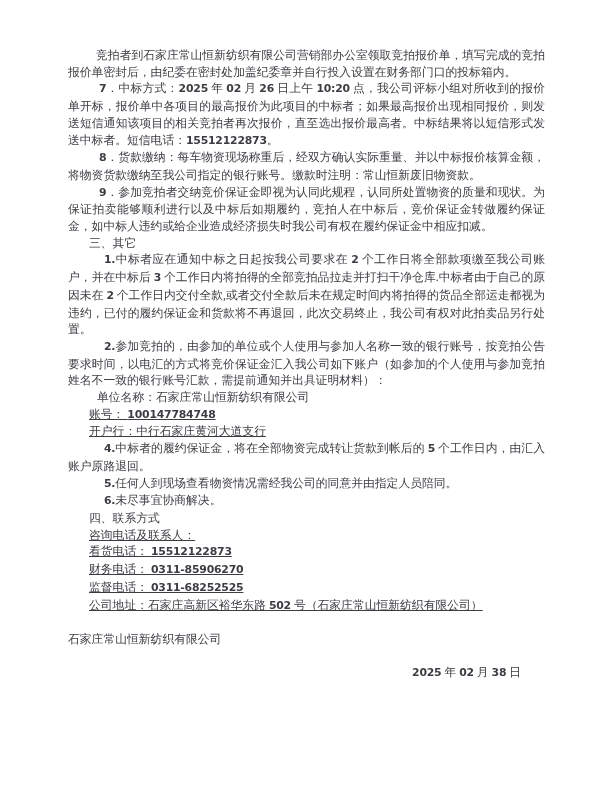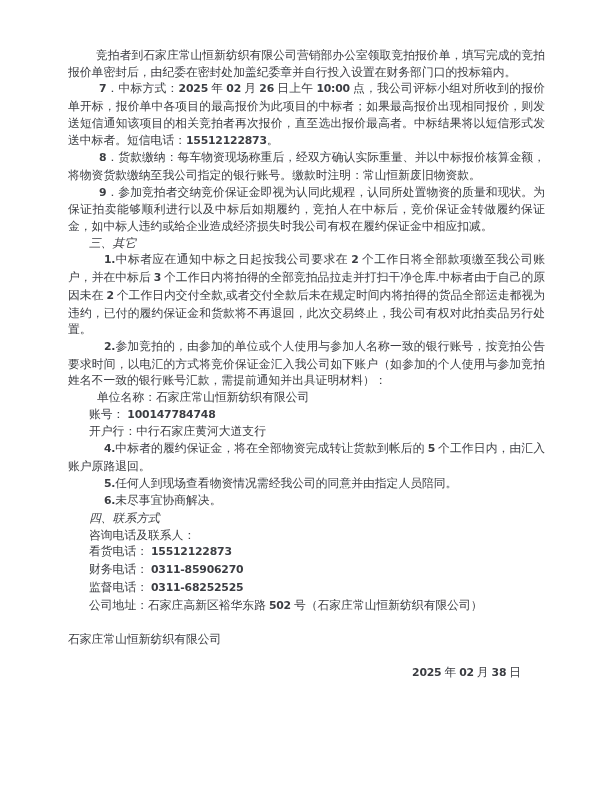--- a/index.html
+++ b/index.html
@@ -23,24 +23,24 @@
   }
   .page p {
     margin: 0;
     padding: 0;
     text-align: justify;
     text-justify: inter-ideograph;
   }
   
   .p-body    { text-indent: 28px; }
   .p-item    { text-indent: 31px; }
-  .p-heading { text-indent: 21px; font-style: italic; }
+  .p-heading { text-indent: 21px; }
   .p-sub     { text-indent: 36px; }
   .p-detail  { text-indent: 29px; }
-  .p-detail2 { text-indent: 21px; }
+  .p-detail2 { text-indent: 21px; text-decoration: underline; }
   
   .page b {
     font-family: "DejaVu Sans", "Liberation Sans", sans-serif;
     font-weight: bold;
     font-size: 0.92em;
     letter-spacing: -0.2px;
   }
   .sig-company {
     margin-top: 16.7px !important;
     text-align: right;
@@ -53,21 +53,21 @@
     padding-right: 24px !important;
     text-indent: 0;
   }
 </style>
 </head>
 <body>
 
 <div class="page">
   <div>
       <p class="p-body">竞拍者到石家庄常山恒新纺织有限公司营销部办公室领取竞拍报价单，填写完成的竞拍报价单密封后，由纪委在密封处加盖纪委章并自行投入设置在财务部门口的投标箱内。</p>
-      <p class="p-item"><b>7</b>．中标方式：<b>2025</b> 年 <b>02</b> 月 <b>26</b> 日上午 <b>10:00</b> 点，我公司评标小组对所收到的报价单开标，报价单中各项目的最高报价为此项目的中标者；如果最高报价出现相同报价，则发送短信通知该项目的相关竞拍者再次报价，直至选出报价最高者。中标结果将以短信形式发送中标者。短信电话：<b>15512122873</b>。</p>
+      <p class="p-item"><b>7</b>．中标方式：<b>2025</b> 年 <b>02</b> 月 <b>26</b> 日上午 <b>10:20</b> 点，我公司评标小组对所收到的报价单开标，报价单中各项目的最高报价为此项目的中标者；如果最高报价出现相同报价，则发送短信通知该项目的相关竞拍者再次报价，直至选出报价最高者。中标结果将以短信形式发送中标者。短信电话：<b>15512122873</b>。</p>
       <p class="p-item"><b>8</b>．货款缴纳：每车物资现场称重后，经双方确认实际重量、并以中标报价核算金额，将物资货款缴纳至我公司指定的银行账号。缴款时注明：常山恒新废旧物资款。</p>
       <p class="p-item"><b>9</b>．参加竞拍者交纳竞价保证金即视为认同此规程，认同所处置物资的质量和现状。为保证拍卖能够顺利进行以及中标后如期履约，竞拍人在中标后，竞价保证金转做履约保证金，如中标人违约或给企业造成经济损失时我公司有权在履约保证金中相应扣减。</p>
       <p class="p-heading">三、其它</p>
       <p class="p-sub"><b>1.</b>中标者应在通知中标之日起按我公司要求在 <b>2</b> 个工作日将全部款项缴至我公司账户，并在中标后 <b>3</b> 个工作日内将拍得的全部竞拍品拉走并打扫干净仓库.中标者由于自己的原因未在 <b>2</b> 个工作日内交付全款,或者交付全款后未在规定时间内将拍得的货品全部运走都视为违约，已付的履约保证金和货款将不再退回，此次交易终止，我公司有权对此拍卖品另行处置。</p>
       <p class="p-sub"><b>2.</b>参加竞拍的，由参加的单位或个人使用与参加人名称一致的银行账号，按竞拍公告要求时间，以电汇的方式将竞价保证金汇入我公司如下账户（如参加的个人使用与参加竞拍姓名不一致的银行账号汇款，需提前通知并出具证明材料）：</p>
       <p class="p-detail">单位名称：石家庄常山恒新纺织有限公司</p>
       <p class="p-detail2">账号： <b>100147784748</b></p>
       <p class="p-detail2">开户行：中行石家庄黄河大道支行</p>
       <p class="p-sub"><b>4.</b>中标者的履约保证金，将在全部物资完成转让货款到帐后的 <b>5</b> 个工作日内，由汇入账户原路退回。</p>
       <p class="p-sub"><b>5.</b>任何人到现场查看物资情况需经我公司的同意并由指定人员陪同。</p>

